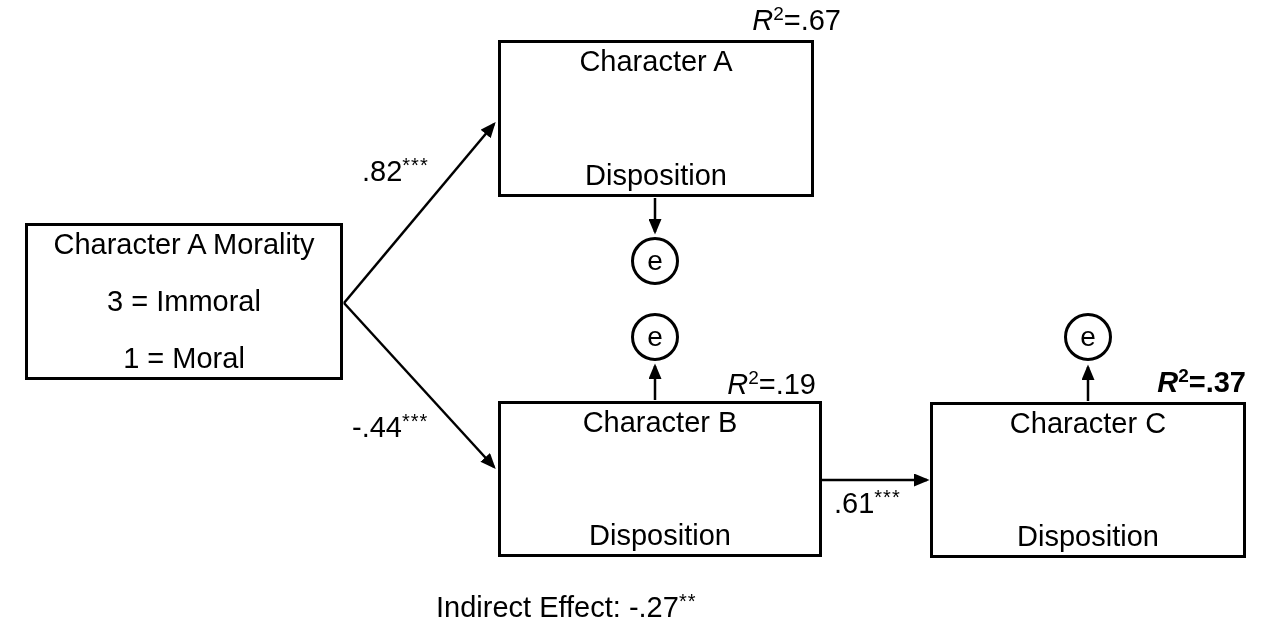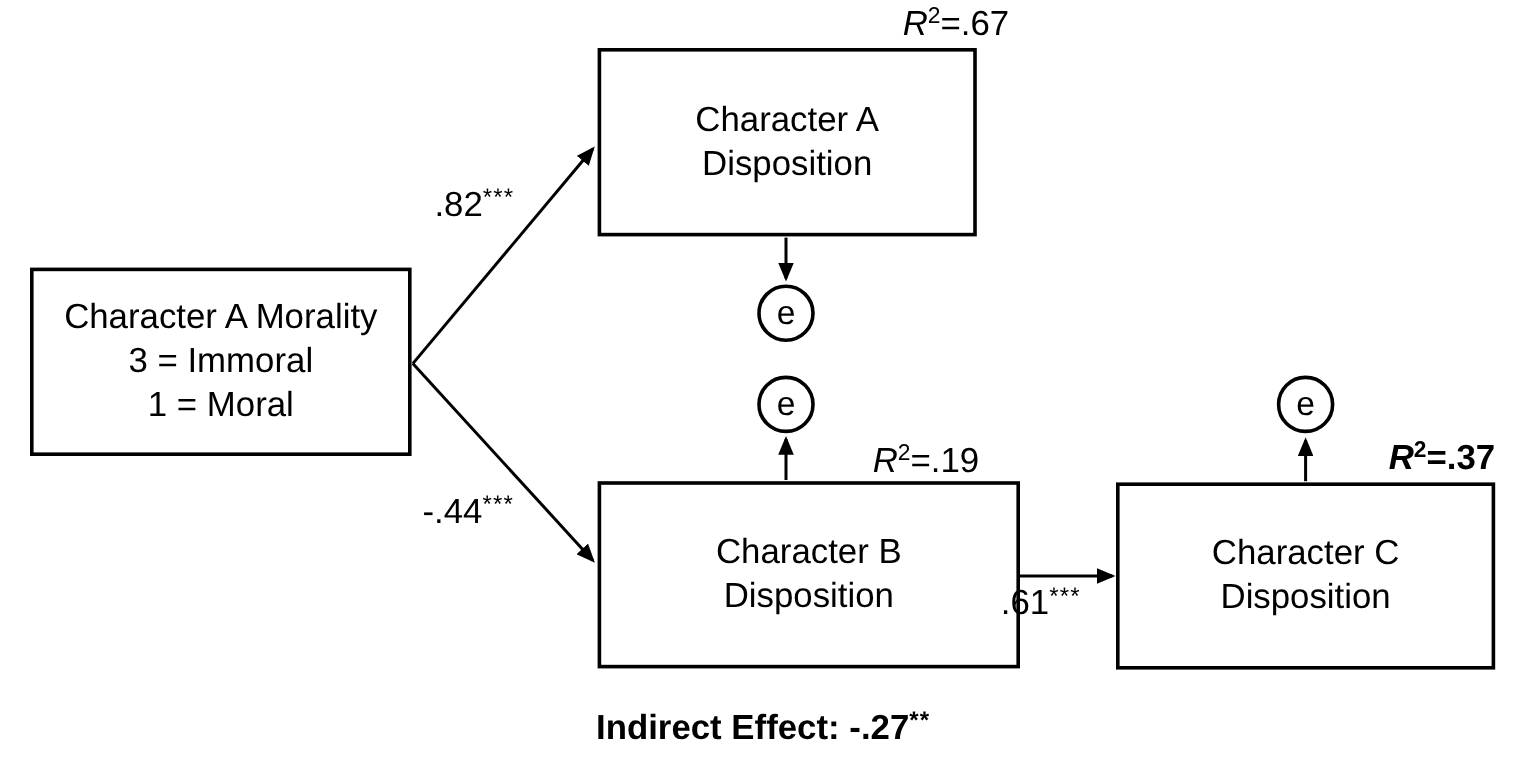--- a/index.html
+++ b/index.html
@@ -13,29 +13,29 @@
     overflow: hidden;
   }
   .arrows { position: absolute; left: 0; top: 0; }
   .box {
     position: absolute;
     box-sizing: border-box;
     border: 3px solid #000000;
     background: #ffffff;
     display: flex;
     flex-direction: column;
-    justify-content: center;
+    justify-content: space-between;
     align-items: center;
     text-align: center;
     font-size: 29px;
     line-height: 37px;
   }
   .box-predictor { left: 25px;  top: 223px; width: 318px; height: 157px; }
   .box-med-a     { left: 498px; top: 40px;  width: 316px; height: 157px; }
-  .box-med-b     { left: 498px; top: 401px; width: 352px; height: 156px; }
+  .box-med-b     { left: 498px; top: 401px; width: 324px; height: 156px; }
   .box-out-c     { left: 930px; top: 402px; width: 316px; height: 156px; }
   .stat {
     position: absolute;
     font-size: 29px;
     line-height: 1;
     white-space: nowrap;
   }
   .r2-a { right: 429px; top: 6px; margin-left: 18px; }
   .r2-b { right: 454px; top: 370px; }
   .r2-c { right: 24px;  top: 368px; font-weight: bold; }
@@ -71,25 +71,23 @@
     line-height: 1;
   }
   .e1 { left: 631px;  top: 237px; }
   .e2 { left: 631px;  top: 313px; }
   .e3 { left: 1064px; top: 313px; }
   .indirect {
     position: absolute;
     left: 436px;
     top: 592px;
     width: 400px;
-    text-align: center;
     font-size: 29px;
     line-height: 1.1;
     white-space: nowrap;
-    font-weight: bold;
   }
 </style>
 </head>
 <body>
 
 <div class="canvas">
 
   <svg class="arrows" width="1270" height="640" viewBox="0 0 1270 640">
     <defs>
       <marker id="ah" viewBox="0 0 12 10" refX="10" refY="5" markerWidth="16" markerHeight="13" markerUnits="userSpaceOnUse" orient="auto">

